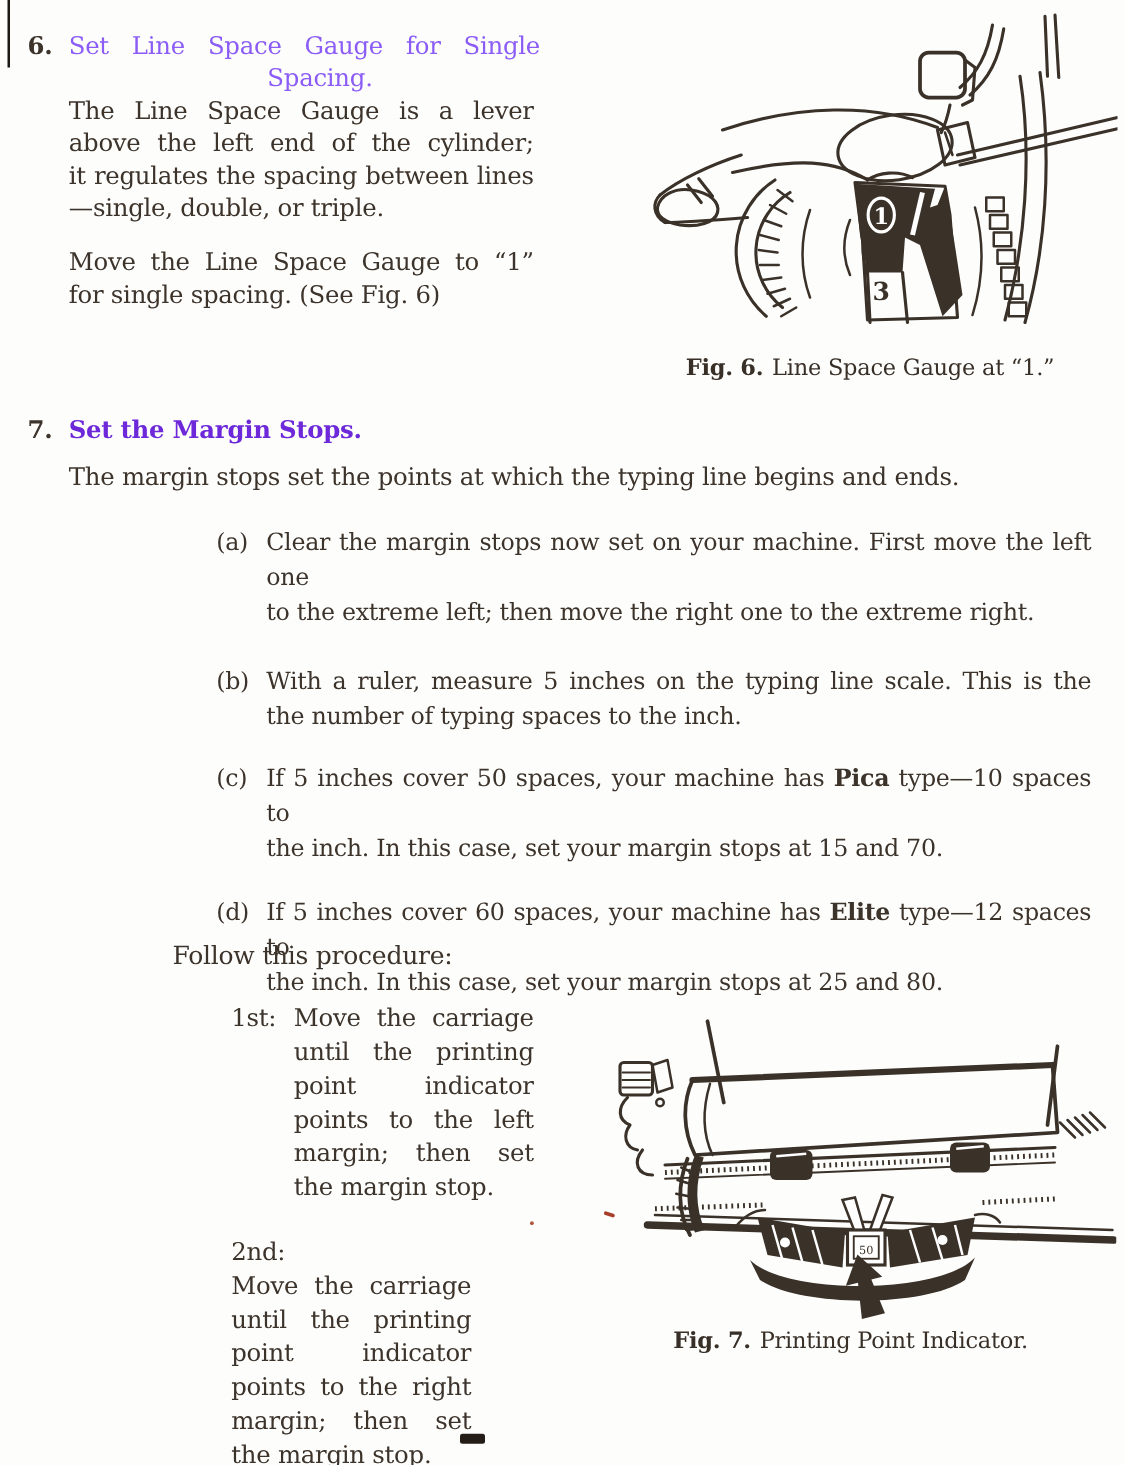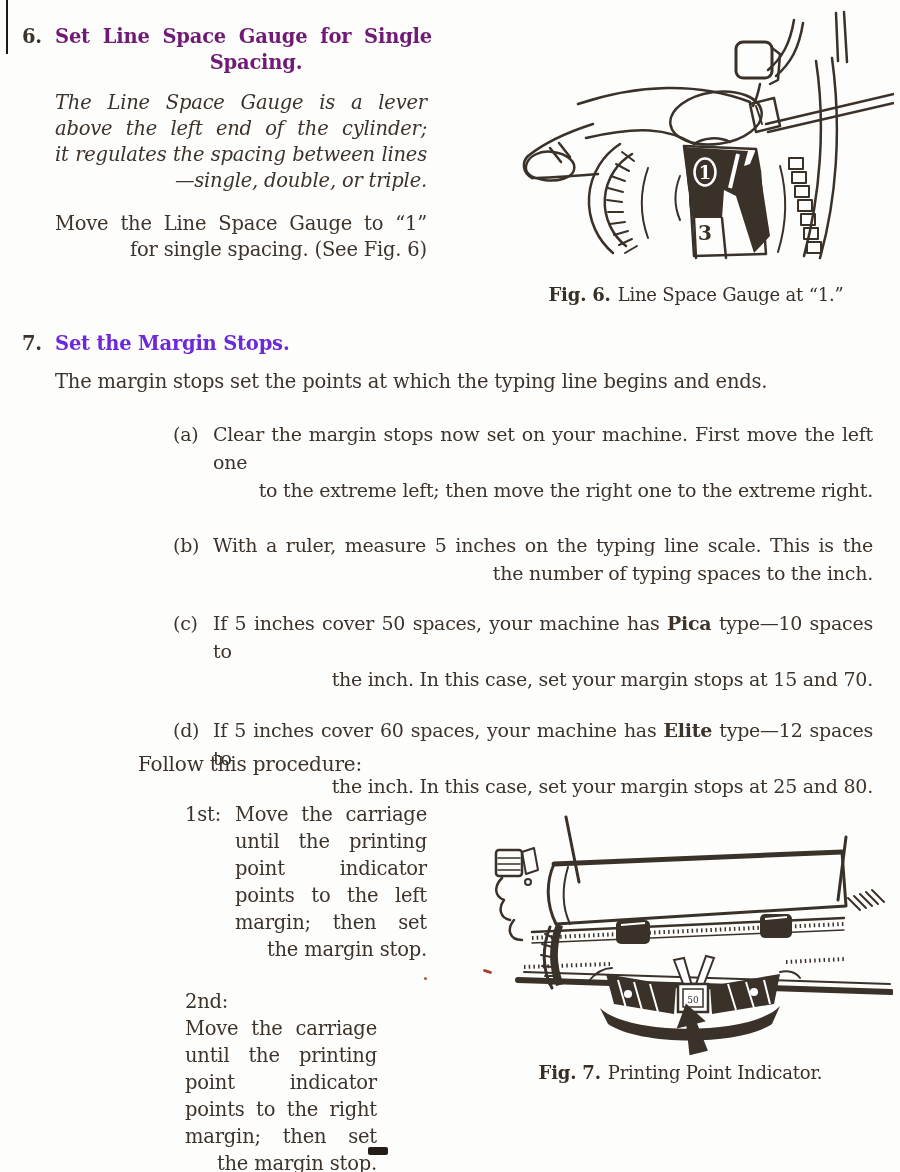--- a/index.html
+++ b/index.html
@@ -4,29 +4,29 @@
 <style>
   html,body{margin:0;padding:0;background:#e8e8e8;}
   #page{
     position:relative;width:900px;height:1172px;margin:0 auto;
     background:#fdfdfc;overflow:hidden;
     font-family:"DejaVu Serif","Liberation Serif",serif;
     color:#3c332b;
   }
   .abs{position:absolute;}
   
-  .tline{text-align:right;}
+  .tline{text-align:left;}
   .jl{text-align:justify;text-align-last:justify;}
   
   #sec6{left:22px;top:24px;width:410px;font-size:19.5px;line-height:26px;letter-spacing:-0.2px;}
   #sec6 .numcol{position:absolute;left:0;top:0;font-weight:bold;}
-  #sec6 .headblock{margin-left:33px;font-weight:bold;color:#701a75;}
+  #sec6 .headblock{margin-left:33px;font-weight:normal;color:#8b5cf6;}
   #sec6 .head2{padding-left:25px;text-align:center;}
   #sec6 .para{margin-left:33px;width:372px;}
-  #sec6 .p1{margin-top:14px;font-style:italic;}
+  #sec6 .p1{margin-top:0;}
   #sec6 .p2{margin-top:17px;}
   
   .caption{font-size:18px;text-align:center;letter-spacing:-0.2px;color:#382f27;}
   .caption b{margin-right:7px;}
   
   #sec7{left:22px;top:330px;width:858px;font-size:19.5px;line-height:28px;letter-spacing:-0.2px;}
   #sec7 .numcol{position:absolute;left:0;top:0;font-weight:bold;}
   #sec7 .heading{margin-left:33px;font-weight:bold;color:#6d28d9;}
   #sec7 .intro{margin-left:33px;margin-top:10px;}
   .listitem{display:flex;margin-left:151px;font-size:19px;line-height:28px;letter-spacing:-0.25px;}

